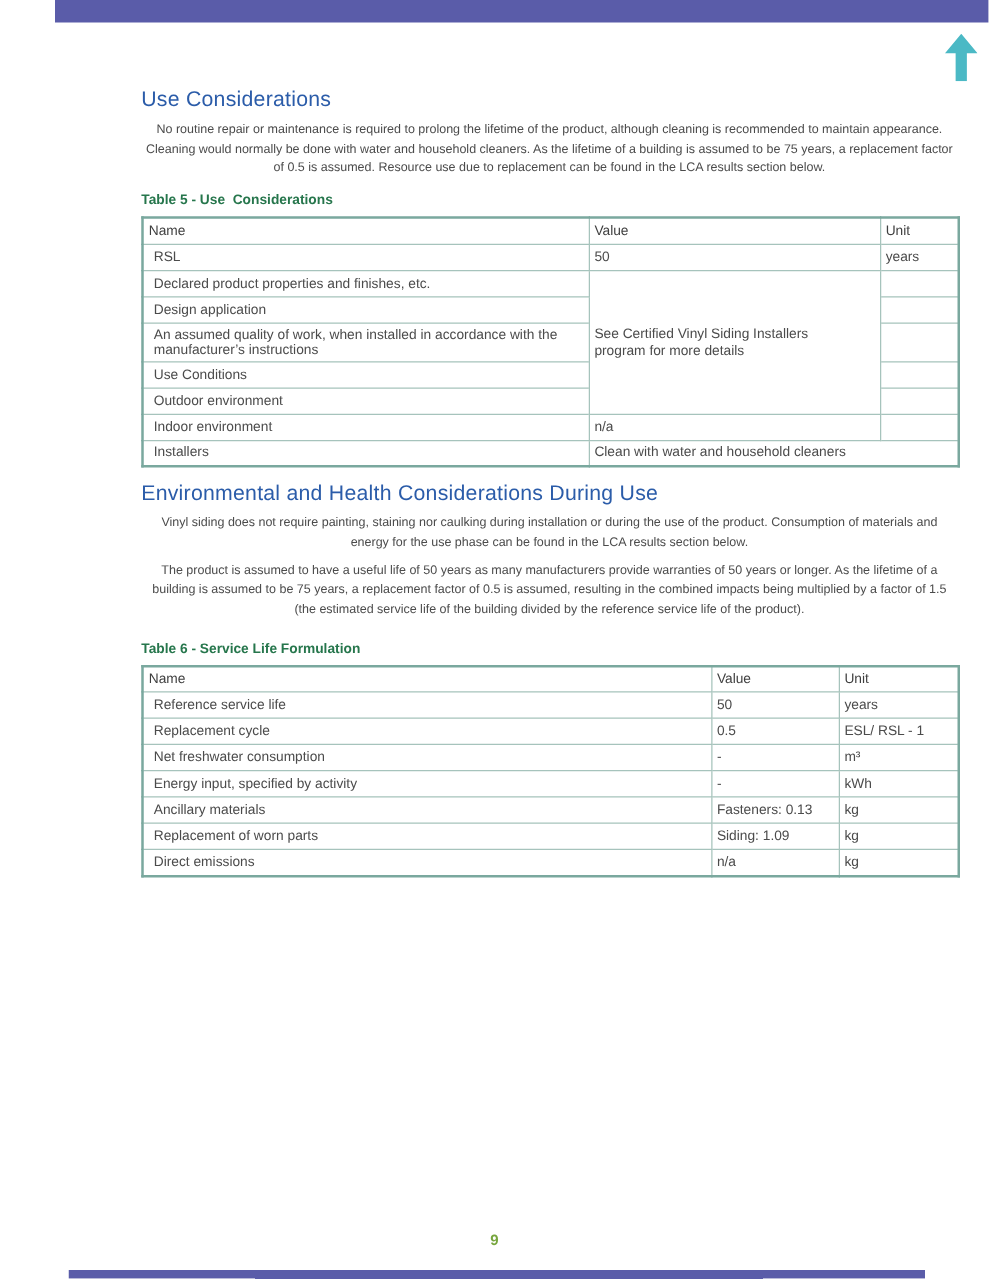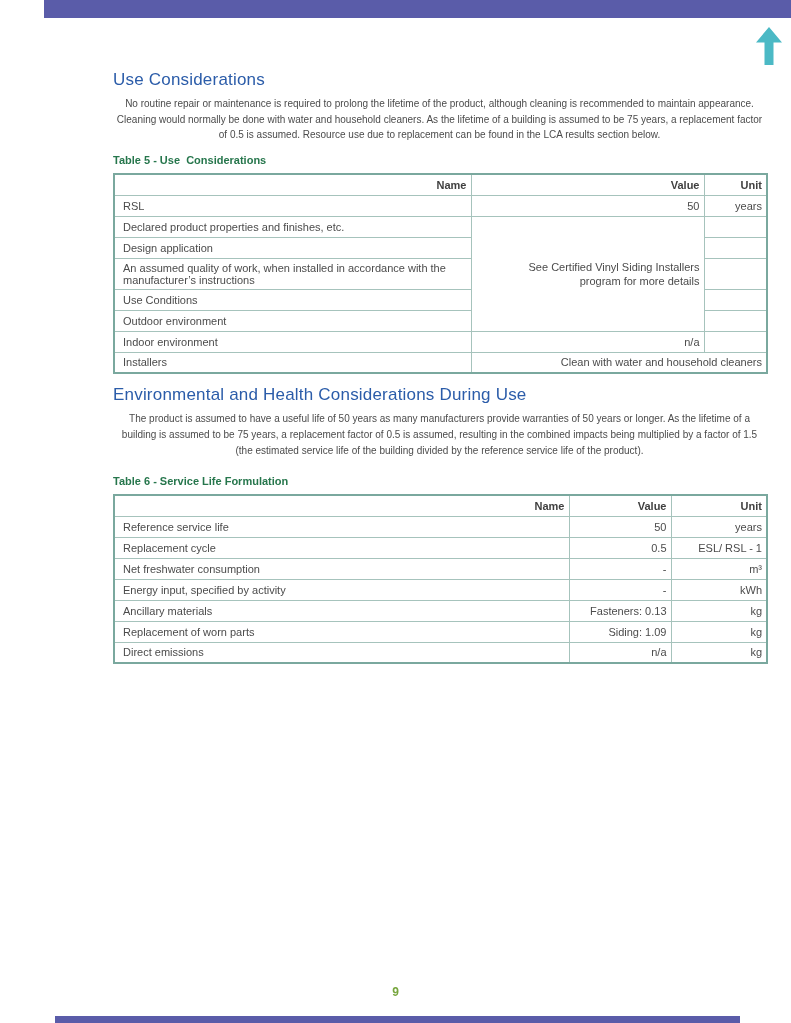--- a/index.html
+++ b/index.html
@@ -75,28 +75,28 @@
     color: #4b4b4b;
   }
   .t6 { margin-top: 5px; }
   .data-table th, .data-table td {
     border: 1px solid #a6c3bc;
     background: #ffffff;
     vertical-align: middle;
   }
   .data-table th {
     height: 21px;
-    font-weight: bold;
+    font-weight: normal;
     color: #3f3f3f;
-    text-align: right;
+    text-align: left;
     padding: 2px 4px;
   }
   .data-table td { height: 21px; }
   td.name-cell { text-align: left; padding: 2px 8px; }
-  td.center-cell { text-align: right; padding: 2px 4px; }
+  td.center-cell { text-align: left; padding: 2px 4px; }
   td.tall { padding-top: 3px; padding-bottom: 3px; }
   td.merged-cell { white-space: pre-line; line-height: 14px; }
 
   .page-number {
     position: absolute;
     top: 985px;
     left: 0;
     width: 100%;
     text-align: center;
     font-size: 12px;
@@ -180,20 +180,21 @@
           <td class="center-cell"></td>
         </tr>
         <tr>
           <td class="name-cell">Installers</td>
           <td class="center-cell" colspan="2">Clean with water and household cleaners</td>
         </tr>
       </tbody>
     </table>
 
     <h2 class="heading h-env">Environmental and Health Considerations During Use</h2>
+    <p class="body-text">Vinyl siding does not require painting, staining nor caulking during installation or during the use of the product. Consumption of materials and energy for the use phase can be found in the LCA results section below.</p>
 
     <p class="body-text p-service">The product is assumed to have a useful life of 50 years as many manufacturers provide warranties of 50 years or longer.  As the lifetime of a building is assumed to be 75 years, a replacement factor of 0.5 is assumed, resulting in the combined impacts being multiplied by a factor of 1.5 (the estimated service life of the building divided by the reference service life of the product).</p>
 
     <div class="table-caption cap6">Table 6 - Service Life Formulation</div>
 
     <table class="data-table t6">
       <colgroup>
         <col style="width:455px">
           <col style="width:102px">
           <col style="width:96px">

